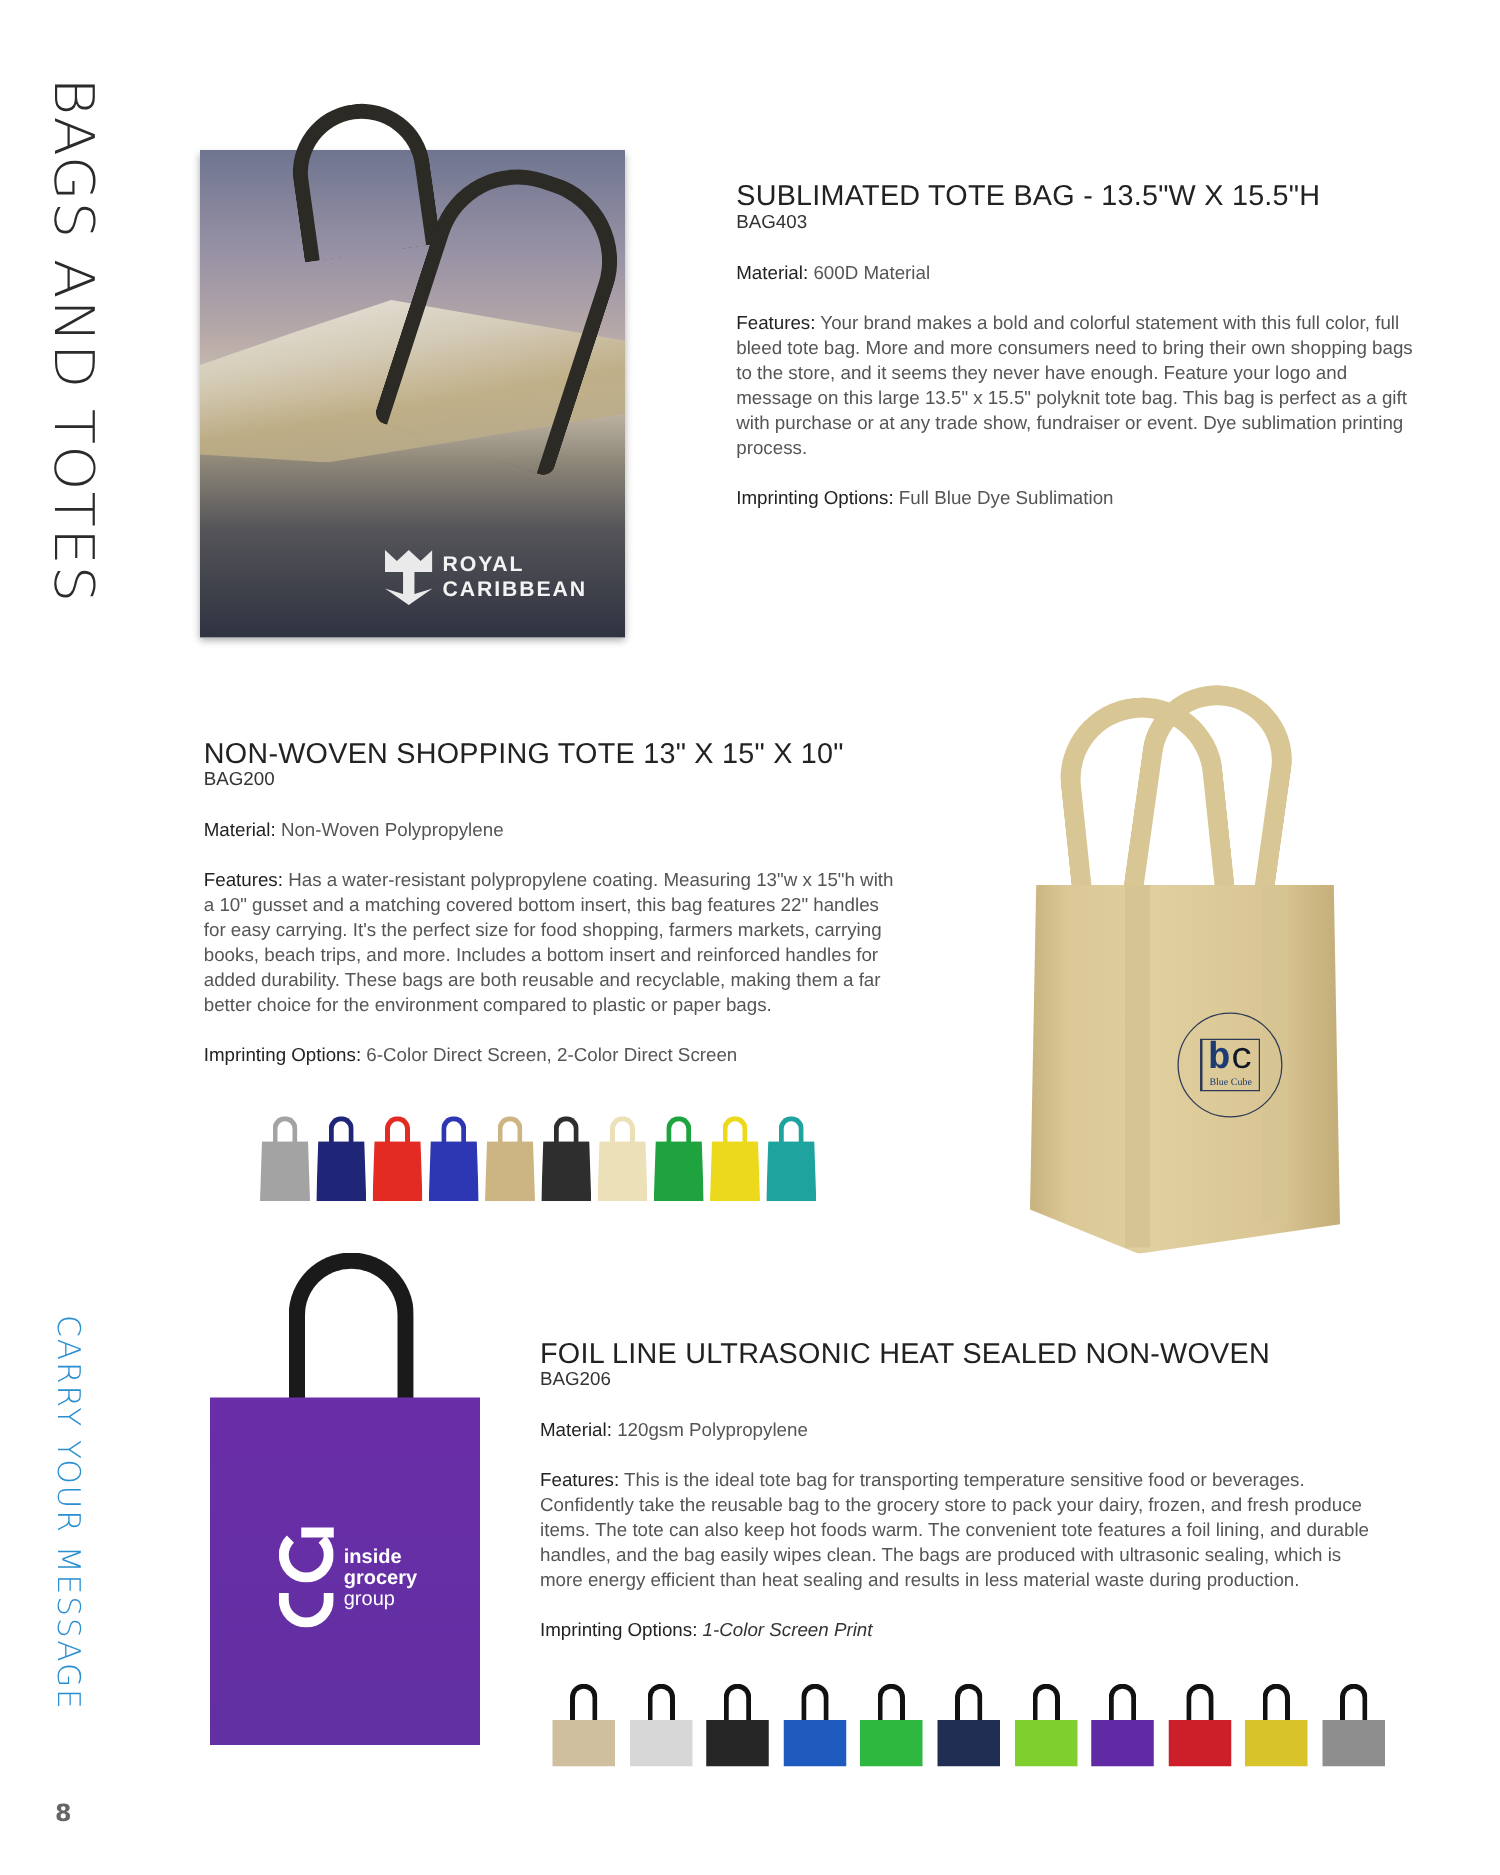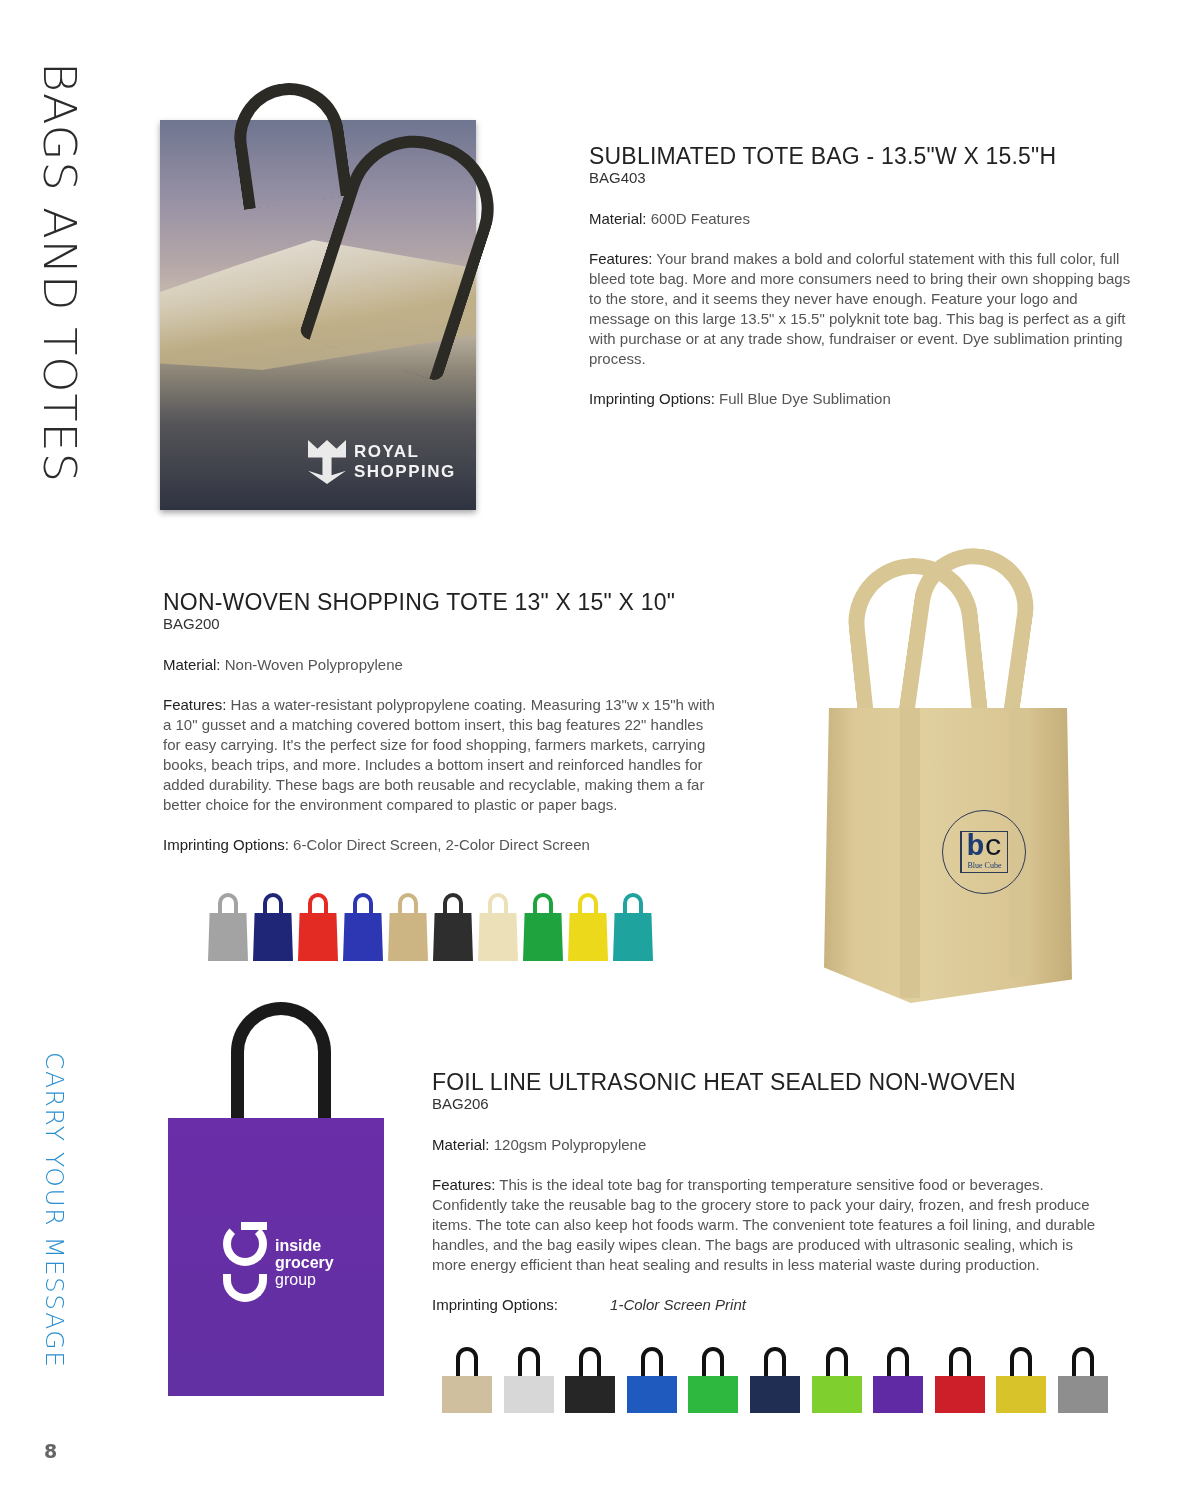--- a/index.html
+++ b/index.html
@@ -28,33 +28,33 @@
   }
 
   .product { position: absolute; }
   .product h2 {
     font-size: 23px; font-weight: normal; color: #222; line-height: 1.1;
     letter-spacing: 0.2px;
   }
   .product .sku { font-size: 15px; color: #333; line-height: 1.2; margin-bottom: 22px; }
   .product p { font-size: 15px; line-height: 20px; color: #555; margin-bottom: 20px; }
   .product p .label { color: #222; }
-  .italic { font-style: italic; color: #333; margin-left: 48px; }
+  .italic { font-style: italic; color: #333; }
 
   #p1 { left: 589px; top: 144px; width: 545px; }
   #p2 { left: 163px; top: 590px; width: 560px; }
   #p3 { left: 432px; top: 1070px; width: 665px; }
 
   
   .img { position: absolute; }
 
   
   #img1 { left: 160px; top: 75px; width: 340px; height: 435px; }
   #img1 .bag {
-    position: absolute; left: 0; top: 45px; width: 316px; height: 390px;
+    position: absolute; left: 0; top: 45px; width: 340px; height: 390px;
     background: linear-gradient(180deg, #6f7590 0%, #9a93a6 22%, #b7a9a8 38%, #cfc4b3 50%, #8e8778 64%, #545458 78%, #2f3341 100%);
     box-shadow: 0 3px 6px rgba(0,0,0,0.35);
     overflow: hidden;
   }
   #img1 .ship {
     position: absolute; left: 0; top: 120px; width: 340px; height: 130px;
     background: linear-gradient(170deg, #f1eee6 0%, #d6cdb7 35%, #bfae84 60%, #b7aa8f 100%);
     clip-path: polygon(0 40%, 22% 20%, 45% 0%, 100% 25%, 100% 70%, 30% 100%, 0 95%);
     opacity: 0.9;
   }
@@ -135,32 +135,32 @@
 <div class="side-subtitle">CARRY YOUR MESSAGE</div>
 <div class="page-number">8</div>
 
 <div class="img" id="img1">
   <div class="bag">
     <div class="ship"></div>
     <div class="logo">
       <div class="crown"></div>
       <div>
         <div>ROYAL</div>
-        <div>SHOPPING</div>
+        <div>CARIBBEAN</div>
       </div>
     </div>
   </div>
   <div class="handle h1"></div>
   <div class="handle h2"></div>
 </div>
 
 <div class="product" id="p1">
   <h2>SUBLIMATED TOTE BAG - 13.5"W X 15.5"H</h2>
   <div class="sku">BAG403</div>
-  <p><span class="label">Material:</span> <span>600D Features</span></p>
+  <p><span class="label">Material:</span> <span>600D Material</span></p>
   <p><span class="label">Features:</span> <span>Your brand makes a bold and colorful statement with this full color, full bleed tote bag. More and more consumers need to bring their own shopping bags to the store, and it seems they never have enough. Feature your logo and message on this large 13.5" x 15.5" polyknit tote bag. This bag is perfect as a gift with purchase or at any trade show, fundraiser or event. Dye sublimation printing process.</span></p>
   <p><span class="label">Imprinting Options:</span> <span>Full Blue Dye Sublimation</span></p>
 </div>
 
 <div class="product" id="p2">
   <h2>NON-WOVEN SHOPPING TOTE 13" X 15" X 10"</h2>
   <div class="sku">BAG200</div>
   <p><span class="label">Material:</span> <span>Non-Woven Polypropylene</span></p>
   <p><span class="label">Features:</span> <span>Has a water-resistant polypropylene coating. Measuring 13"w x 15"h with a 10" gusset and a matching covered bottom insert, this bag features 22" handles for easy carrying. It's the perfect size for food shopping, farmers markets, carrying books, beach trips, and more. Includes a bottom insert and reinforced handles for added durability. These bags are both reusable and recyclable, making them a far better choice for the environment compared to plastic or paper bags.</span></p>
   <p><span class="label">Imprinting Options:</span> <span>6-Color Direct Screen, 2-Color Direct Screen</span></p>

